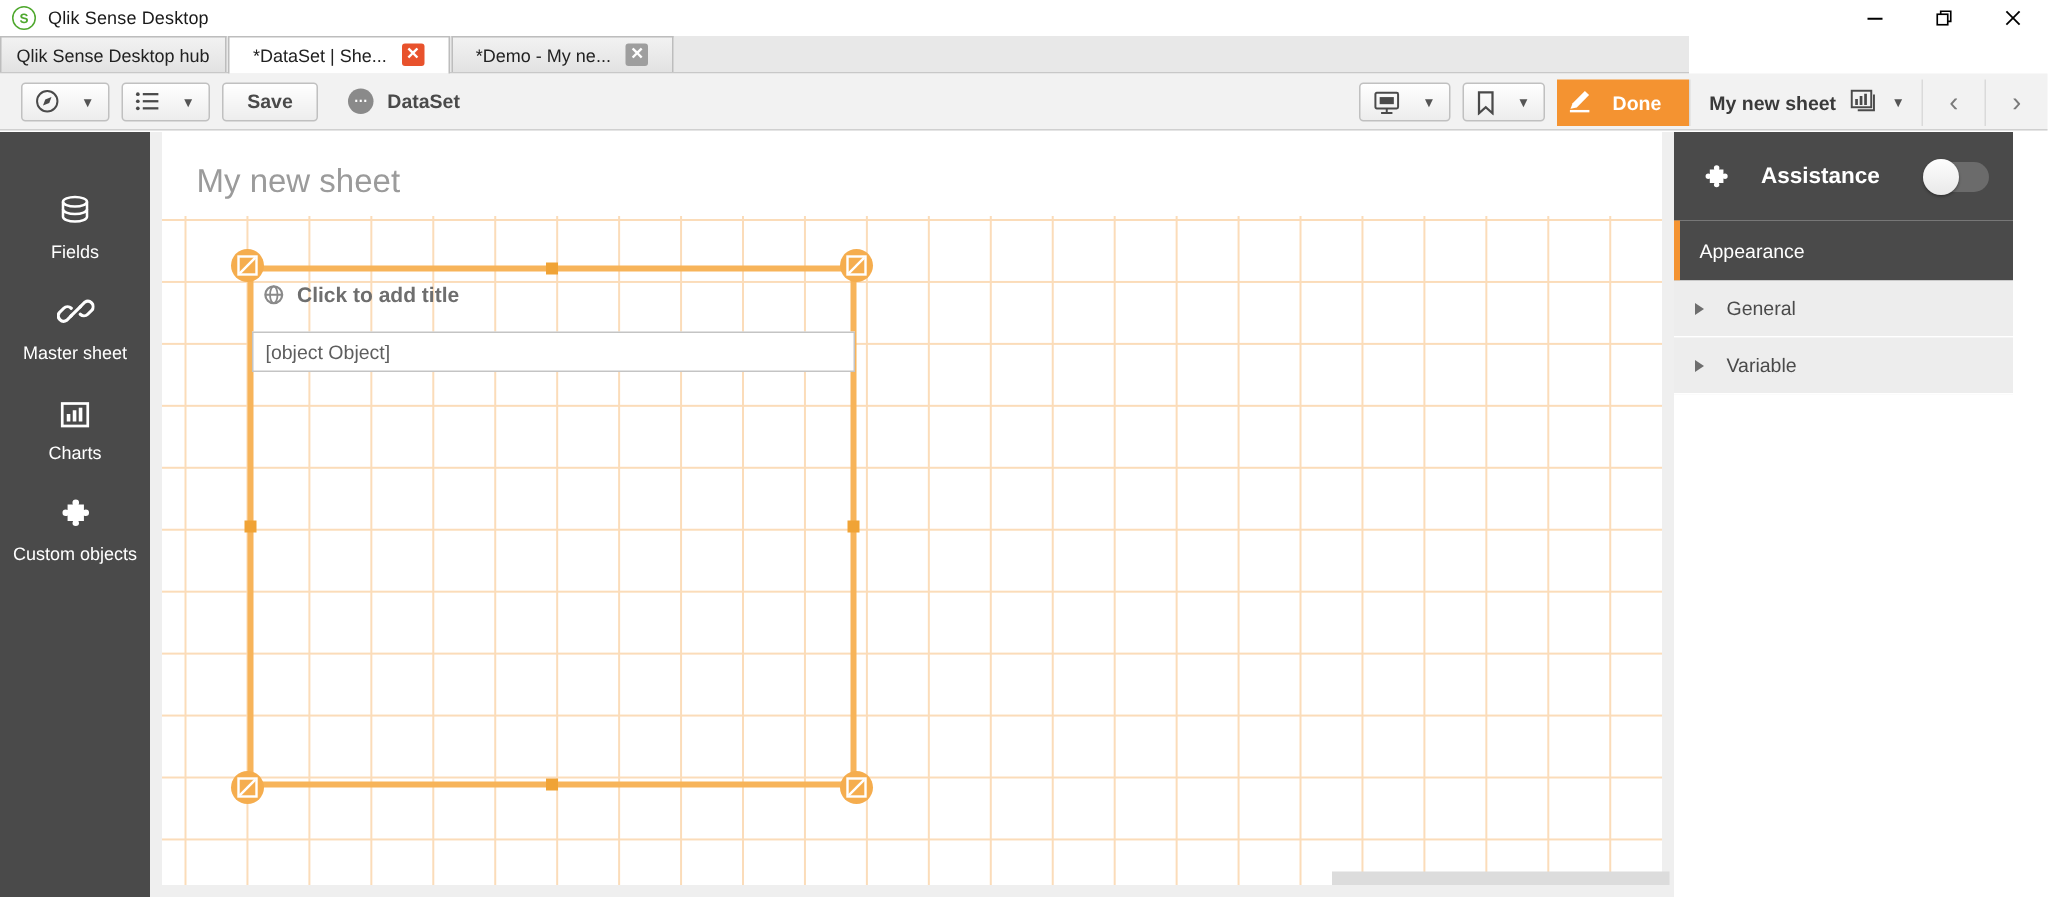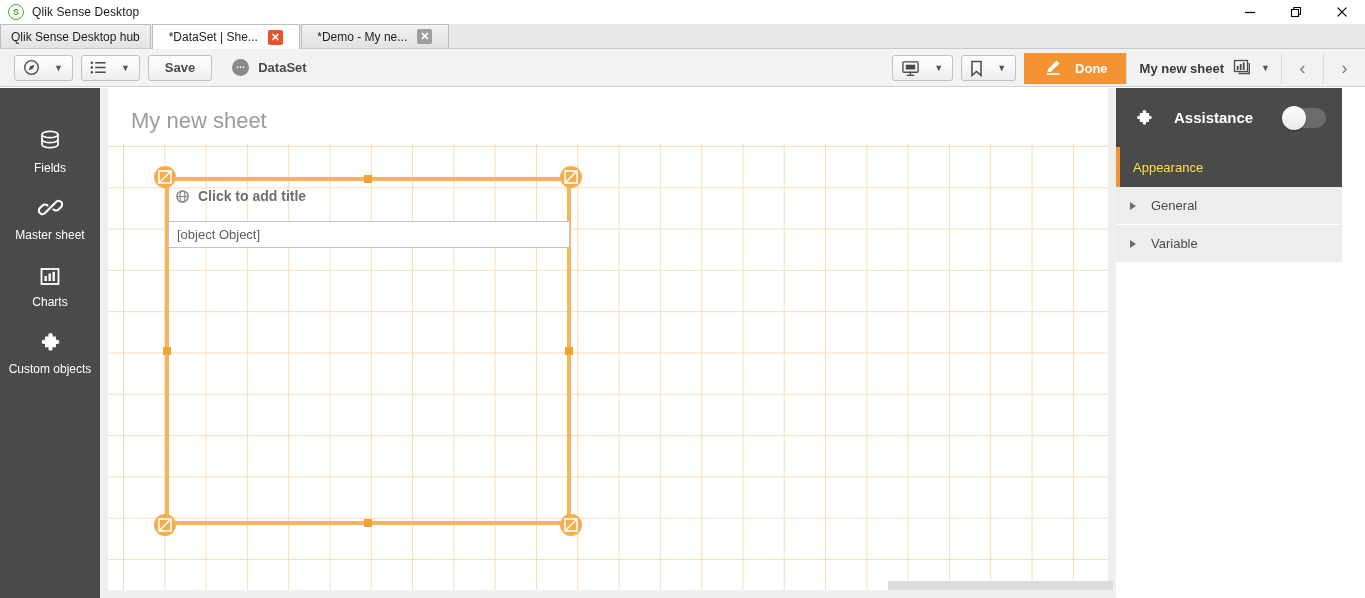--- a/index.html
+++ b/index.html
@@ -31,23 +31,23 @@
     display: flex; align-items: stretch;
   }
   .win-btn {
     width: 46px; display: flex; align-items: center; justify-content: center;
     color: #000; font-size: 12px;
   }
   .win-btn svg { display: block; }
 
   
   .tabstrip {
-    position: absolute; left: 0; top: 24px; width: 1365px; height: 25px;
+    position: absolute; left: 0; top: 24px; width: 1126px; height: 25px;
     background: #e8e8e8;
-    display: flex; align-items: flex-start;
+    display: flex; align-items: center;
     border-bottom: 1px solid #c8c8c8;
   }
   .tab {
     height: 24px; min-width: 148px;
     display: flex; align-items: center; justify-content: center;
     font-size: 12px; color: #222;
     border: 1px solid #bdbdbd; border-bottom: none;
     background: linear-gradient(#f2f2f2, #e2e2e2);
     margin-right: 1px; padding: 0 10px;
     position: relative;
@@ -101,21 +101,21 @@
   .dataset-dot {
     width: 17px; height: 17px; border-radius: 50%;
     background: #8a8a8a;
     display: flex; align-items: center; justify-content: center;
     color: #fff; font-size: 9px; line-height: 1; letter-spacing: 0.5px;
   }
 
   .edit-btn {
     height: 31px; display: flex; align-items: center; gap: 12px;
     background: #f49331; color: #fff;
-    padding: 0 18px 0 20px;
+    padding: 0 18px 0 6px;
     font-size: 13px; font-weight: bold;
   }
   .sheet-sel {
     height: 31px; display: flex; align-items: center; gap: 9px;
     padding: 0 11px 0 13px;
     background: #f2f2f2; color: #3a3a3a;
     font-size: 13px; font-weight: bold;
     border-left: 1px solid #dadada;
   }
   .nav-arrow {
@@ -218,21 +218,21 @@
     width: 44px; height: 20px; border-radius: 10px;
     background: #6b6b6b; position: relative;
   }
   .toggle-knob {
     position: absolute; left: 0; top: -2px;
     width: 24px; height: 24px; border-radius: 50%;
     background: linear-gradient(#fdfdfd, #e9e9e9);
     box-shadow: 0 1px 2px rgba(0,0,0,.35);
   }
   .rp-section {
-    height: 40px; background: #4a4a4a; color: #fde047;
+    height: 40px; background: #4a4a4a; color: #ffffff;
     display: flex; align-items: center; padding-left: 13px;
     font-size: 13px;
     border-left: 4px solid #f49331;
   }
   .rp-row {
     height: 38px; background: #ededed;
     display: flex; align-items: center; padding-left: 14px;
     font-size: 13px; color: #4a4a4a;
     border-bottom: 1px solid #ffffff;
   }

